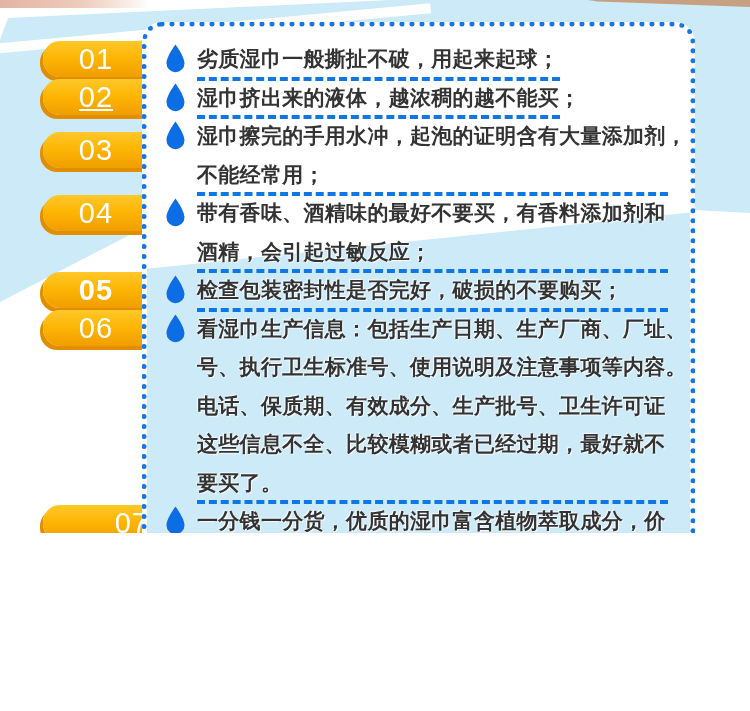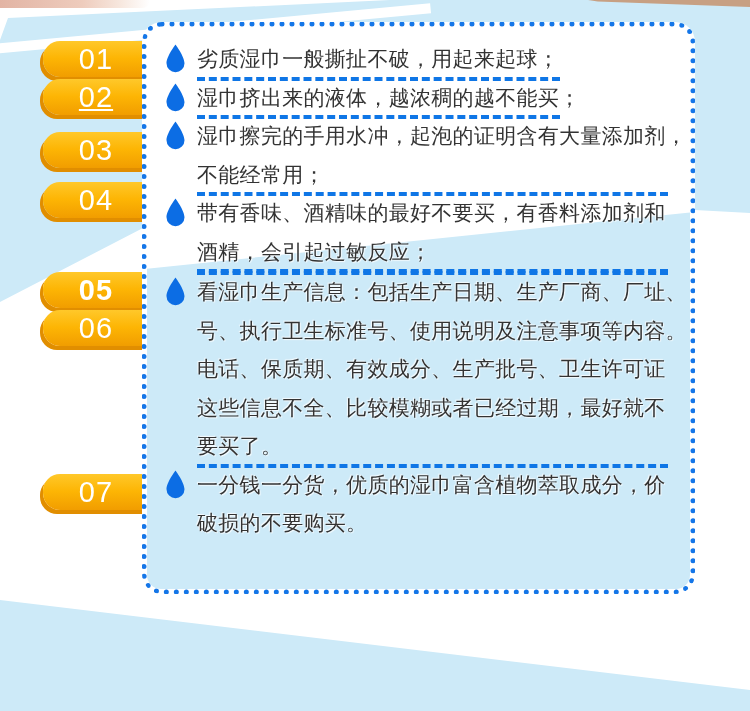--- a/index.html
+++ b/index.html
@@ -1,17 +1,17 @@
 <!DOCTYPE html>
 <html><head>
 <meta charset="utf-8">
 <style>
   html,body{margin:0;padding:0;}
   body{font-family:"Liberation Sans","DejaVu Sans",sans-serif;background:#fff;}
-  #stage{position:relative;width:750px;height:711px;overflow:hidden;background:#fff;}
+  #stage{position:relative;width:750px;height:533px;overflow:hidden;background:#fff;}
 
   
   .bg-top{position:absolute;left:0;top:0;width:750px;height:711px;background:#cdeaf8;
     clip-path:polygon(8px 18px,390px 0,750px 0,750px 213px,695px 210px,143px 228px,0 302px,0 40px);}
   .bg-seam{position:absolute;left:-8px;top:44px;width:440px;height:10px;background:#fff;
     transform:rotate(-5.3deg);transform-origin:left top;}
   .bg-bottom{position:absolute;left:0;top:0;width:750px;height:711px;background:#cdeaf8;
     clip-path:polygon(0 600px,750px 690px,750px 711px,0 711px);}
   .pink-sliver{position:absolute;left:0;top:0;width:150px;height:8px;
     background:linear-gradient(to right,#e2b4a4,#eeccbd 55%,#f7e7de 80%,rgba(255,255,255,0));
@@ -21,38 +21,38 @@
 
   
   .badge{position:absolute;left:43px;width:106px;height:36px;z-index:1;
     background:linear-gradient(180deg,#ffc82a 0%,#fdb504 48%,#f19d00 100%);
     border-radius:17px 0 0 17px;
     box-shadow:-3px 4px 0 #e18e00;
     color:#fff;font-size:29px;line-height:36px;text-align:center;letter-spacing:1px;}
   .badge:nth-child(1){top:41px;}
   .badge:nth-child(2){top:79px;text-decoration:underline;}
   .badge:nth-child(3){top:132px;}
-  .badge:nth-child(4){top:182px;}
+  .badge:nth-child(4){top:195px;}
   .badge:nth-child(5){top:272px;font-weight:bold;}
   .badge:nth-child(6){top:310px;}
-  .badge:nth-child(7){top:474px;}
+  .badge:nth-child(7){top:505px;text-align:right;}
 
   
   .panel{position:absolute;left:142px;top:22px;width:553px;height:572px;box-sizing:border-box;
     z-index:2;border:5px dotted #1476e8;border-radius:20px;background:#fff;}
   .panel-bg{position:absolute;inset:0;border-radius:14px;overflow:hidden;}
   .panel-bg-blue{position:absolute;inset:0;background:#cdeaf8;
     clip-path:polygon(0 43%,100% 33%,100% 100%,0 100%);}
   .panel-content{position:relative;padding:13px 26px 0 50px;}
 
   .tip{position:relative;}
   .tip-line{height:38.5px;display:flex;align-items:center;
     font-size:21px;color:#333;letter-spacing:0.3px;
     text-shadow:1px 1px 1px rgba(255,255,255,.85),-1px -1px 1px rgba(255,255,255,.85);
-    white-space:nowrap;overflow:visible;}
+    white-space:nowrap;overflow:visible;font-weight:bold;}
   .drop{position:absolute;left:-33px;top:4px;width:23px;height:31px;}
 
   .sep{height:0;border-top:4px dashed #0f76e6;margin:-2px 0;}
   .sep.short{width:363px;}
   .sep.long{width:471px;}
 </style>
 </head>
 <body>
 
 <div id="stage">
@@ -108,20 +108,28 @@
         <div class="tip">
     <span class="drop">
       <svg width="23" height="31" viewBox="0 0 23 31" xmlns="http://www.w3.org/2000/svg">
         <path d="M11.5 0.5 C11.5 0.5 2.5 12.5 2.5 19.2 a9 9 0 0 0 18 0 C20.5 12.5 11.5 0.5 11.5 0.5 Z" fill="#0c6de4"></path>
       </svg>
     </span>
   <div class="tip-line">带有香味、酒精味的最好不要买，有香料添加剂和</div>
           <div class="tip-line">酒精，会引起过敏反应；</div>
         </div>
         <div class="sep long"></div>
+        <div class="tip">
+    <span class="drop">
+      <svg width="23" height="31" viewBox="0 0 23 31" xmlns="http://www.w3.org/2000/svg">
+        <path d="M11.5 0.5 C11.5 0.5 2.5 12.5 2.5 19.2 a9 9 0 0 0 18 0 C20.5 12.5 11.5 0.5 11.5 0.5 Z" fill="#0c6de4"></path>
+      </svg>
+    </span>
+  <div class="tip-line">检查包装密封性是否完好，破损的不要购买；</div>
+        </div>
         <div class="sep long"></div>
         <div class="tip">
     <span class="drop">
       <svg width="23" height="31" viewBox="0 0 23 31" xmlns="http://www.w3.org/2000/svg">
         <path d="M11.5 0.5 C11.5 0.5 2.5 12.5 2.5 19.2 a9 9 0 0 0 18 0 C20.5 12.5 11.5 0.5 11.5 0.5 Z" fill="#0c6de4"></path>
       </svg>
     </span>
   <div class="tip-line">看湿巾生产信息：包括生产日期、生产厂商、厂址、</div>
           <div class="tip-line">号、执行卫生标准号、使用说明及注意事项等内容。</div>
           <div class="tip-line">电话、保质期、有效成分、生产批号、卫生许可证</div>

